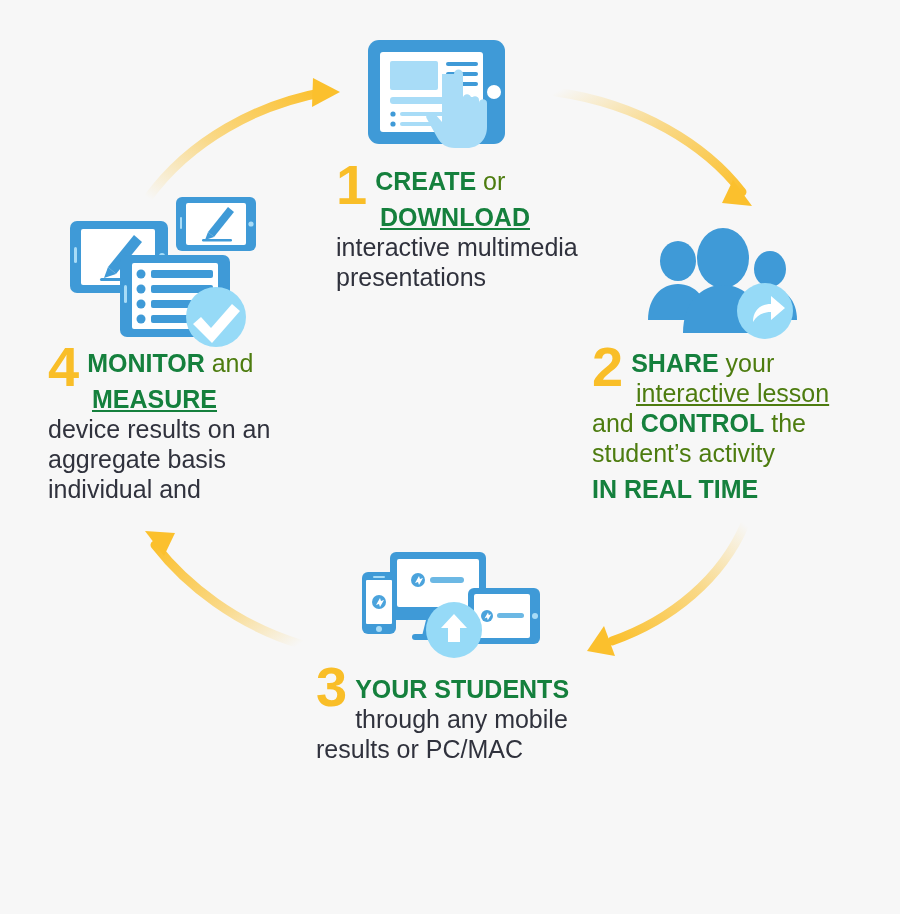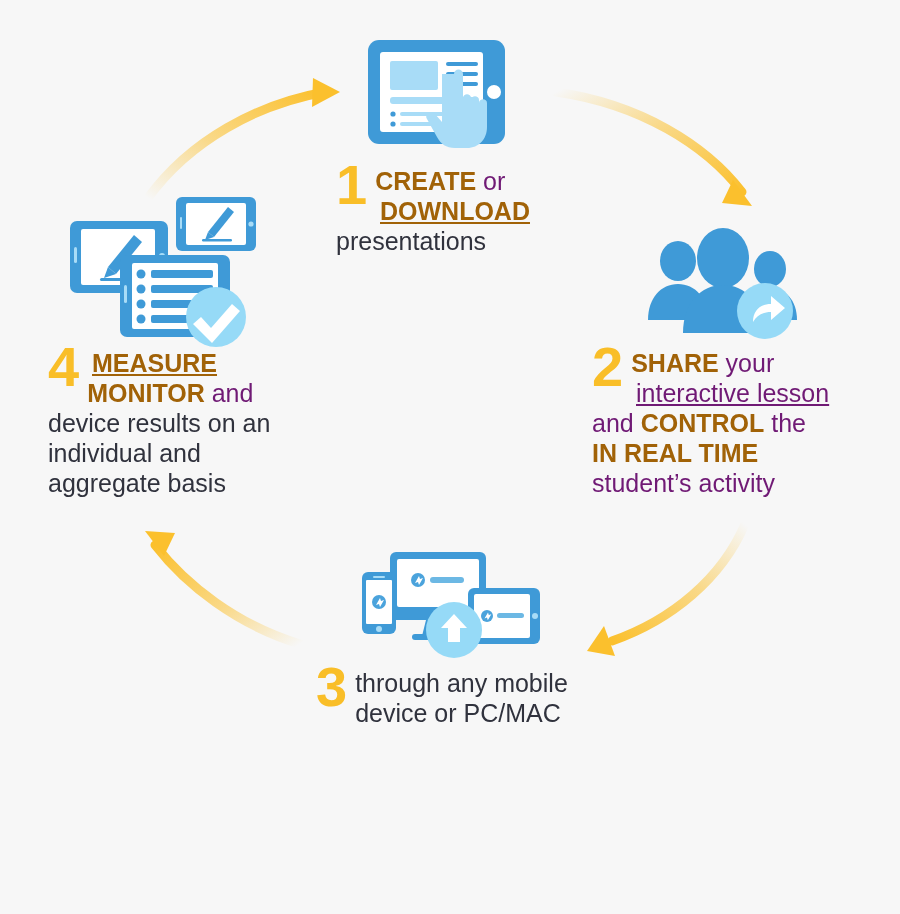--- a/index.html
+++ b/index.html
@@ -23,22 +23,22 @@
   }
   .step-text .num{
     color:#f9be28;
     font-size:56px;
     font-weight:700;
     line-height:46px;
     float:left;
     margin-right:8px;
     margin-top:-4px;
   }
-  .hl{color:#a16207;font-weight:700;}
-  .dk{color:#701a75;font-weight:400;}
+  .hl{color:#15803d;font-weight:700;margin-top:6px;}
+  .dk{color:#4d7c0f;font-weight:400;}
 
   #t1{left:336px;top:166px;width:300px;}
   #t2{left:592px;top:348px;width:290px;}
   #t3{left:316px;top:668px;width:300px;}
   #t4{left:48px;top:348px;width:290px;}
 
   #t1 .hd,#t2 .hd,#t3 .hd,#t4 .hd{display:block;}
   .hd{font-weight:700;}
   .body-line{display:block;}
 
@@ -230,46 +230,48 @@
       <path d="M133,122 l10,11 l21,-24 l8,7 l-28,32 l-19,-19 z" fill="#ffffff"></path>
     </g>
   </svg>
 
   <div class="step-text" id="t1">
     <span class="num">1</span>
     <span class="hd">
       <span class="hl">CREATE</span><span class="dk"> or</span>
     </span>
     <span class="hd ind hl">DOWNLOAD</span>
+    <span class="body-line">interactive multimedia</span>
     <span class="body-line">presentations</span>
   </div>
 
   <div class="step-text" id="t2">
     <span class="num">2</span>
     <span class="hd">
       <span class="hl">SHARE</span><span class="dk"> your</span>
     </span>
     <span class="ind dk">interactive lesson</span>
     <span class="body-line">
       <span class="dk">and </span><span class="hl">CONTROL</span><span class="dk"> the</span>
     </span>
+    <span class="body-line dk">student’s activity</span>
     <span class="body-line hl">IN REAL TIME</span>
-    <span class="body-line dk">student’s activity</span>
   </div>
 
   <div class="step-text" id="t3">
     <span class="num">3</span>
+    <span class="hd hl">YOUR STUDENTS</span>
     <span class="body-line">through any mobile</span>
-    <span class="body-line">device or PC/MAC</span>
+    <span class="body-line">results or PC/MAC</span>
   </div>
 
   <div class="step-text" id="t4">
     <span class="num">4</span>
-    <span class="hd ind hl">MEASURE</span>
     <span class="hd">
       <span class="hl">MONITOR</span><span class="dk"> and</span>
     </span>
+    <span class="hd ind hl">MEASURE</span>
     <span class="body-line">device results on an</span>
+    <span class="body-line">aggregate basis</span>
     <span class="body-line">individual and</span>
-    <span class="body-line">aggregate basis</span>
   </div>
 
 </div>
 
 </body></html>

